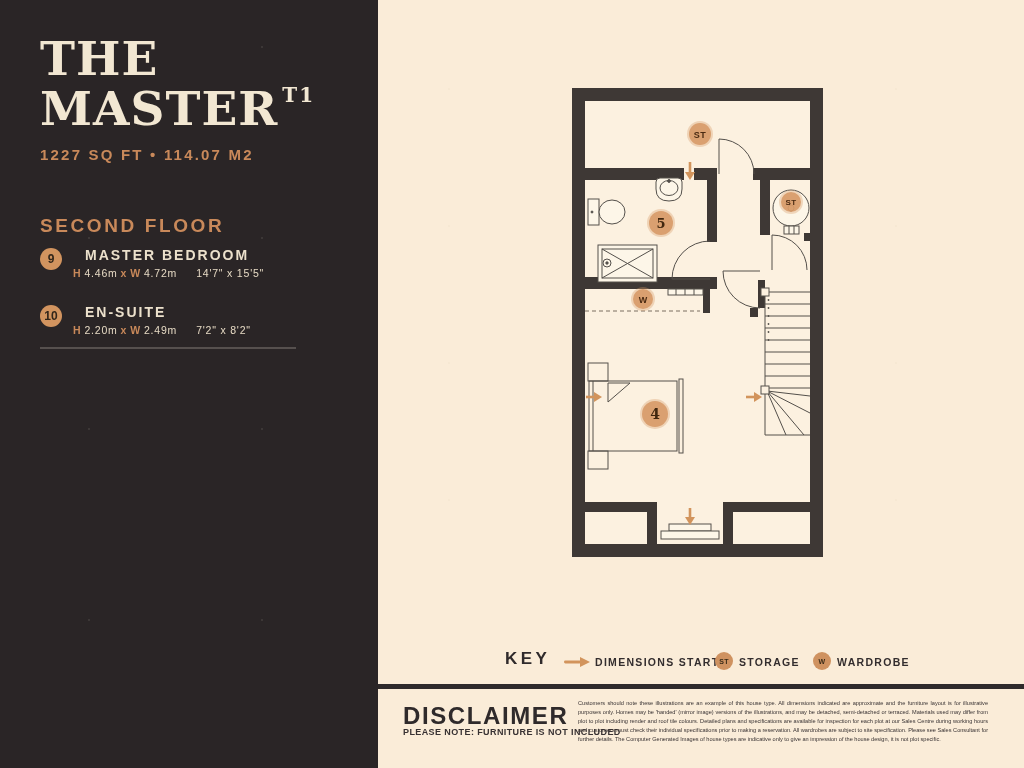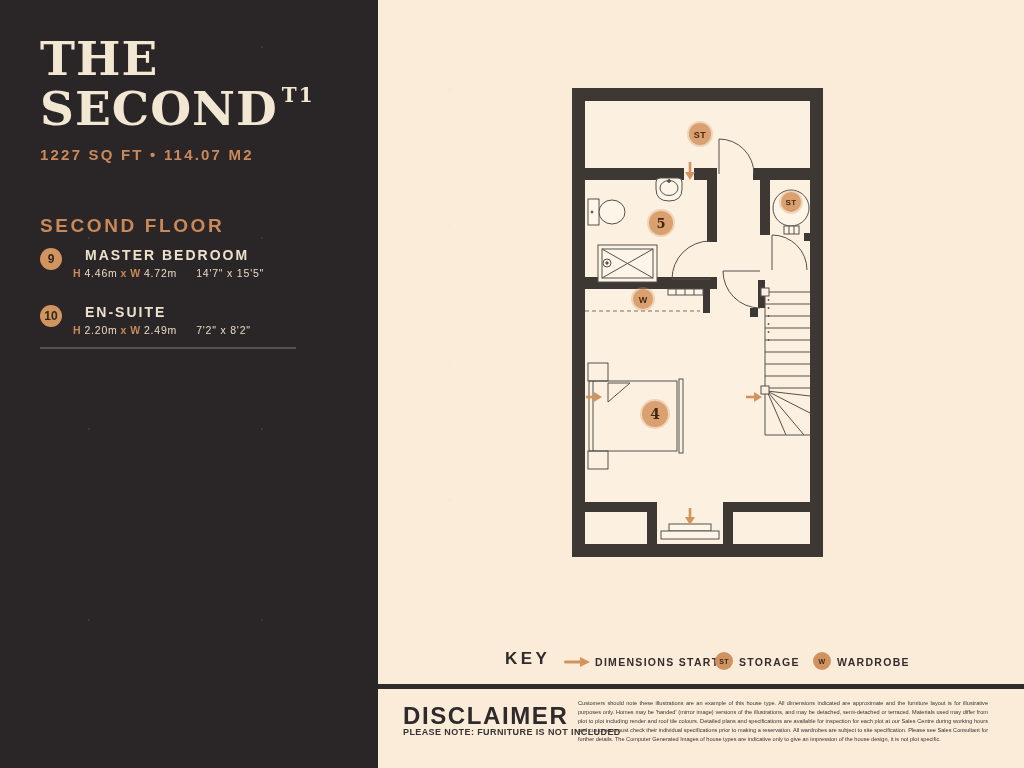--- a/index.html
+++ b/index.html
@@ -64,21 +64,21 @@
     letter-spacing:.4px;color:#383233;}
   .disc-body{position:absolute;left:200px;top:699px;width:410px;font-size:5.6px;
     line-height:9px;color:#383233;text-align:justify;}
 </style>
 </head>
 <body>
 
 <div class="sidebar">
   <div class="house-title">
     <span>THE</span><br>
-    <span>SECOND</span><span class="sup">T1</span>
+    <span>MASTER</span><span class="sup">T1</span>
   </div>
   <div class="area-stat">1227 SQ FT  •  114.07 M2</div>
   <div class="floor-heading">SECOND FLOOR</div>
 
   <div class="room r1">
     <div class="room-num">9</div>
     <div class="room-name">MASTER BEDROOM</div>
     <div class="room-dims">
       <span class="dim-o">H</span><span>4.46m</span><span class="dim-o">x</span><span class="dim-o">W</span><span>4.72m</span><span class="imperial">14'7" x 15'5"</span>
     </div>

